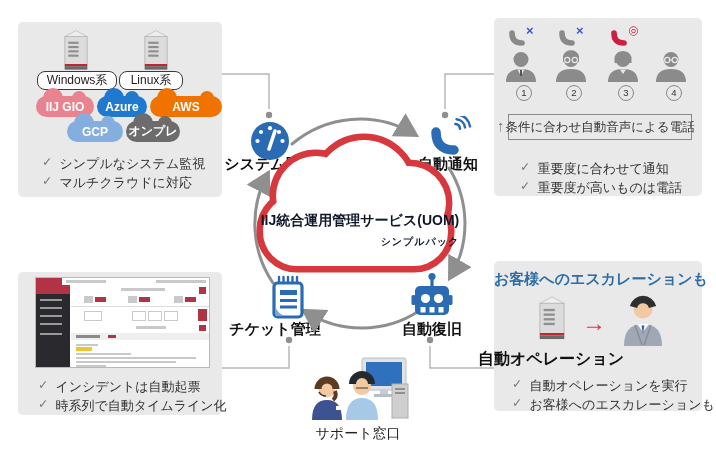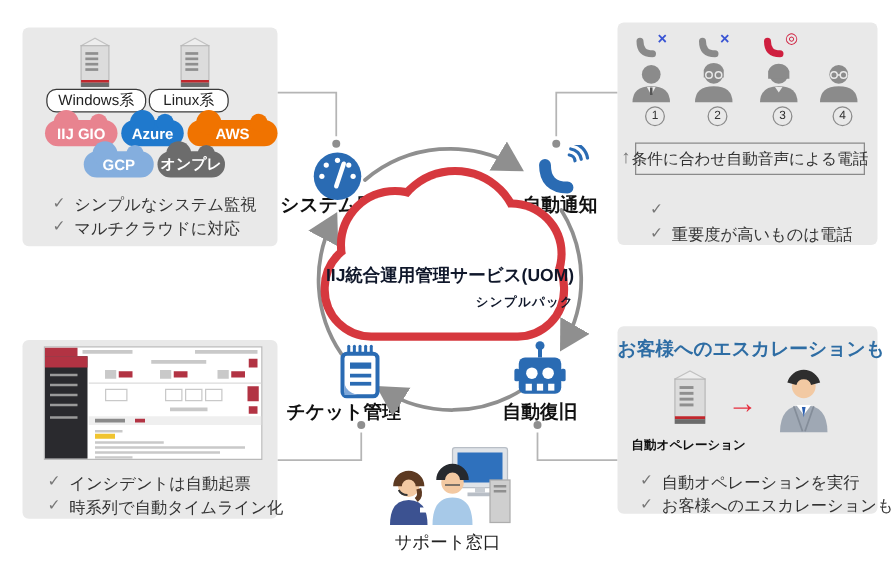--- a/index.html
+++ b/index.html
@@ -31,21 +31,21 @@
            font-size:9.5px;line-height:14px;color:#333;background:transparent;}
   .phonewrap{position:relative;height:24px;}
   .phonemark{position:absolute;top:-3px;left:22px;font-weight:bold;}
   .mark-x{color:#3a55d4;font-size:13px;}
   .mark-ring{color:#cf1f3f;font-size:12px;}
   .callout{position:absolute;border:1px solid #8a8a8a;display:flex;align-items:center;justify-content:center;
            font-size:12.5px;color:#333;white-space:nowrap;}
   .uparrow{position:absolute;color:#777;font-size:15px;}
   
   .rtitle{position:absolute;left:0;right:0;text-align:center;font-size:15px;font-weight:bold;color:#2e6da4;white-space:nowrap;}
-  .steplabel{position:absolute;transform:translateX(-50%);font-size:10px;font-weight:bold;color:#111;white-space:nowrap;}
+  .steplabel{position:absolute;transform:translateX(-50%);font-size:16px;font-weight:bold;color:#111;white-space:nowrap;}
   .redarrow{position:absolute;color:#e62e3e;font-size:24px;font-weight:bold;line-height:1;}
   
   .shot{position:absolute;left:17px;top:5px;width:175px;height:91px;background:#fff;border:1px solid #b9b9b9;box-sizing:border-box;overflow:hidden;}
   .shot .d{position:absolute;background:#c9c9c9;}
   .shot .r{position:absolute;background:#b23343;}
   .shot .y{position:absolute;background:#f0c430;}
   .shot .g{position:absolute;background:#e9e9e9;}
   .shot .side{position:absolute;left:0;top:7px;bottom:0;width:34px;background:#2a2a2e;}
   .supportlabel{position:absolute;transform:translateX(-50%);font-size:14px;color:#222;white-space:nowrap;}
 </style>
@@ -283,20 +283,21 @@
         <path d="M15.8,10 H18.2" stroke="#e9e9e9" stroke-width="1.2"></path>
       </svg>
       <div><span class="circnum">4</span></div>
     </div>
 
     <span class="uparrow" style="left:3px;top:99px;">↑</span>
     <div class="callout" style="left:14px;top:96px;width:182px;height:24px;">条件に合わせ自動音声による電話</div>
 
     <div class="point" style="left:26px;top:142px;">
       <span class="chk">✓</span>
+      <span>重要度に合わせて通知</span>
     </div>
     <div class="point" style="left:26px;top:161px;">
       <span class="chk">✓</span>
       <span>重要度が高いものは電話</span>
     </div>
   </div>
 
   <div class="box" style="left:18px;top:272px;width:204px;height:143px;z-index:2;">
     <div class="shot">
       <div class="r" style="left:0;top:0;width:26px;height:7px;"></div>

